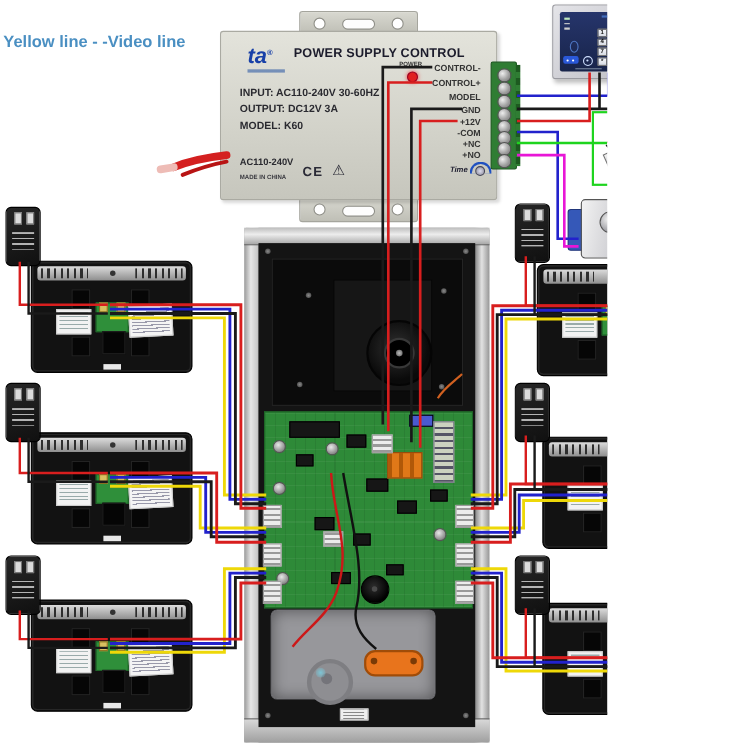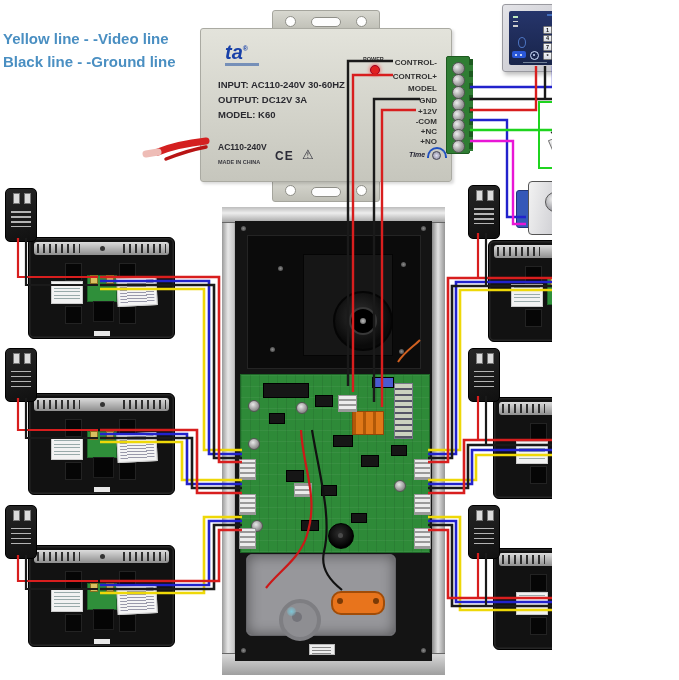--- a/index.html
+++ b/index.html
@@ -189,35 +189,35 @@
   #wires{position:absolute;left:0;top:0;z-index:9;pointer-events:none;}
   #wires path{fill:none;}
 </style>
 </head>
 <body>
 
 <div id="canvas">
 
   <div class="abs" id="legend">
       <div>Yellow line - -Video  line</div>
-      <div>Black line - -Ground line</div>
     </div>
 
   <div class="abs tab" style="top:10px;height:19px;">
     <span class="hole" style="left:12px;"></span>
       <span class="hole" style="right:12px;"></span>
       <span class="slot"></span>
   </div>
   <div class="abs tab" style="top:179px;height:21px;">
     <span class="hole" style="left:12px;"></span>
       <span class="hole" style="right:12px;"></span>
       <span class="slot" style="top:7px;"></span>
   </div>
   <div class="abs" id="psu">
     <div class="abs" id="psu-logo" style="left: 24px; top: 10px;"><span>ta</span><sup>®</sup><span class="lsub"></span></div>
+    <div class="abs" id="psu-title" style="left: 66px; top: 14px;">POWER SUPPLY CONTROL</div>
     <div class="abs" id="psu-power" style="left: 162px; top: 27px;">POWER</div>
     <div class="abs" id="psu-led" style="left: 169px; top: 36px;"></div>
     <div id="psu-specs">
         <div class="abs spec" style="top: 50px;">INPUT: AC110-240V 30-60HZ</div>
         <div class="abs spec" style="top: 65px;">OUTPUT: DC12V  3A</div>
         <div class="abs spec" style="top: 80px;">MODEL: K60</div>
       </div>
     <div class="abs" id="psu-rating" style="left: 17px; top: 113px;">AC110-240V</div>
     <div class="abs" id="psu-made" style="left: 17px; top: 130px;">MADE IN CHINA</div>
     <div class="abs" id="psu-ce" style="left: 74px; top: 120px;">CE</div>

